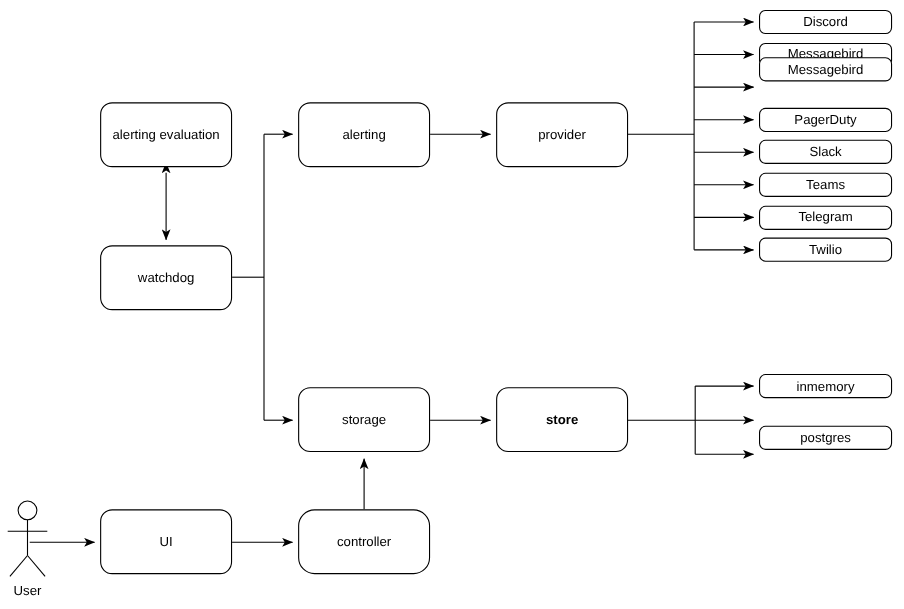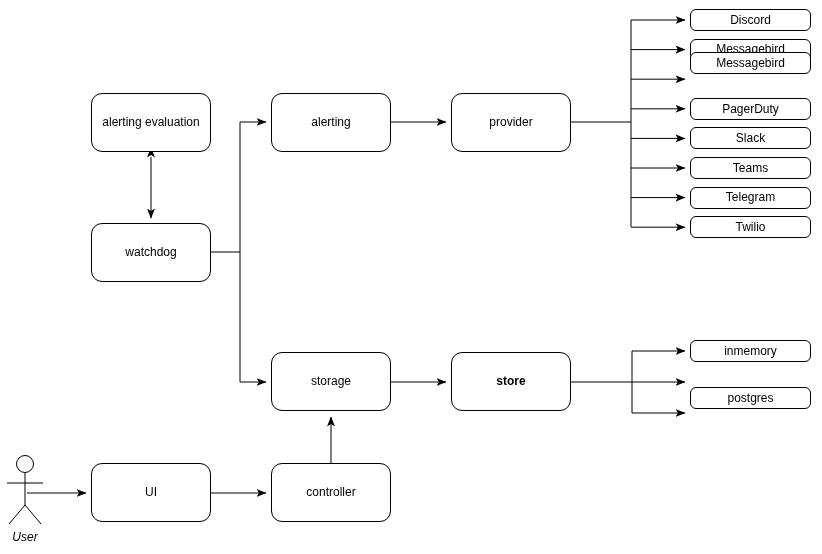--- a/index.html
+++ b/index.html
@@ -54,21 +54,20 @@
     font-size: 12px;
   }
   .actor-label {
     position: absolute;
     font-family: "Liberation Sans", sans-serif;
     font-size: 12px;
     color: #000000;
     text-align: center;
     white-space: nowrap;
     z-index: 2;
-    font-style: italic;
   }
 </style>
 </head>
 <body>
 
 <div id="canvas">
 
   <svg id="wires" viewBox="0 0 822 554" width="822" height="554" xmlns="http://www.w3.org/2000/svg">
     <defs>
       <marker id="arrow" markerWidth="10" markerHeight="8" refX="9.5" refY="4" orient="auto" markerUnits="userSpaceOnUse">
@@ -151,21 +150,21 @@
   </div>
 
   <div class="node main" style="left:451px; top:352px;font-weight:bold;">
     <span>store</span>
   </div>
 
   <div class="node main" style="left:91px; top:463px;">
     <span>UI</span>
   </div>
 
-  <div class="node main" style="left:271px; top:463px;">
+  <div class="node main" style="left:271px; top:463px;border-radius:15px;">
     <span>controller</span>
   </div>
 
   <div class="node leaf" style="left:690px; top:9px;">
     <span>Discord</span>
   </div>
   <div class="node leaf" style="left:690px; top:38.6px;">
     <span>Messagebird</span>
   </div>
   <div class="node leaf" style="left:690px; top:52px;">

